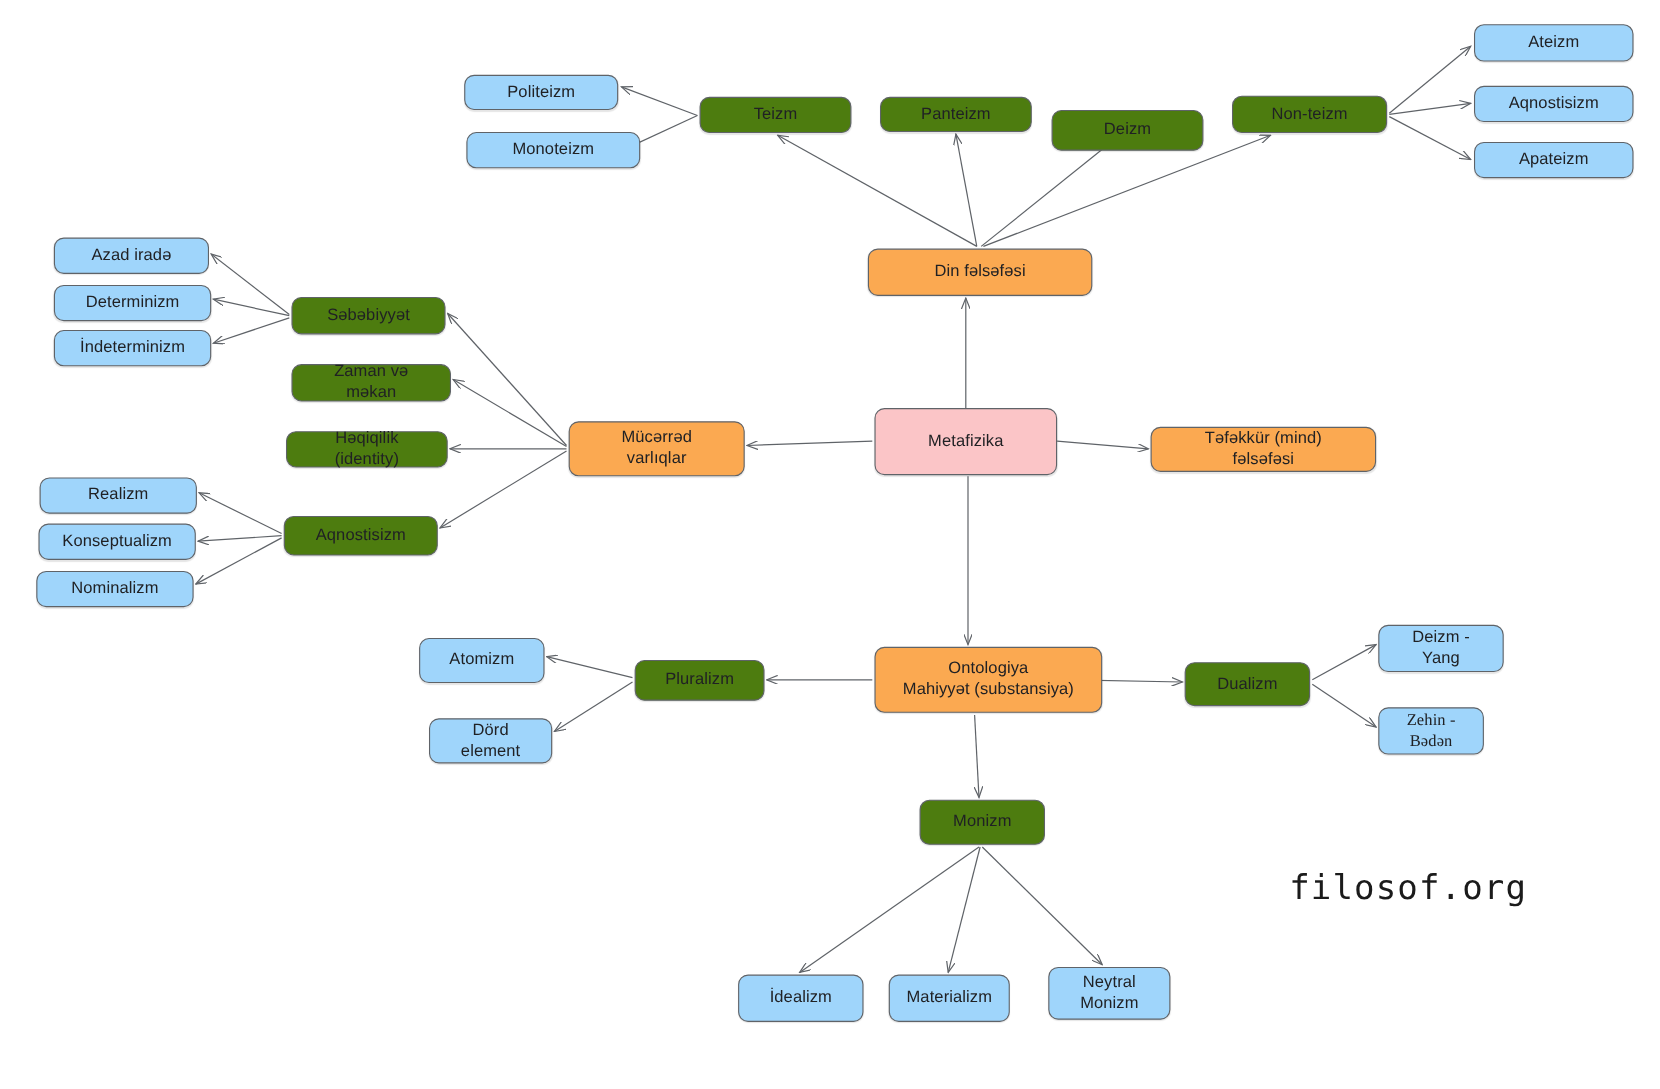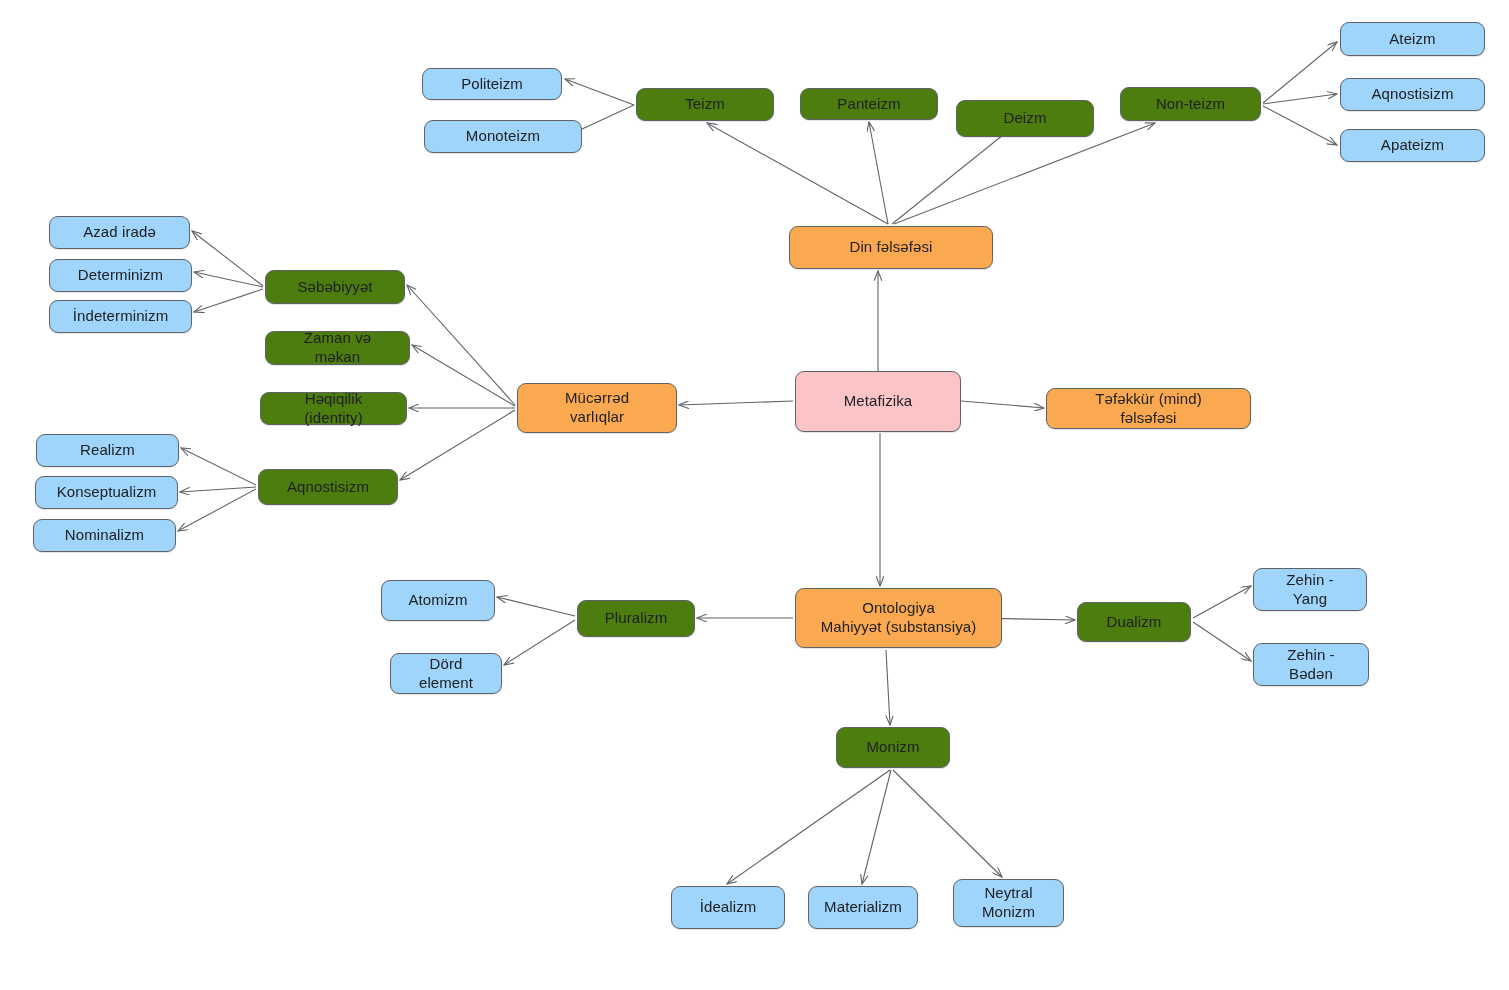--- a/index.html
+++ b/index.html
@@ -183,30 +183,31 @@
       <div class="node green" style="left: 836px; top: 727px; width: 114px; height: 41px;">
         <span class="label">Monizm</span>
       </div>
       <div class="node blue" style="left: 381px; top: 580px; width: 114px; height: 41px;">
         <span class="label">Atomizm</span>
       </div>
       <div class="node blue" style="left: 390px; top: 653px; width: 112px; height: 41px;">
         <span class="label">Dörd element</span>
       </div>
       <div class="node blue" style="left: 1253px; top: 568px; width: 114px; height: 43px;">
-        <span class="label">Zehin -Yang</span>
-      </div>
-      <div class="node blue" style="left: 1253px; top: 643px; width: 116px; height: 43px;">
+        <span class="label">Deizm -Yang</span>
+      </div>
+      <div class="node blue" style="left: 1253px; top: 643px; width: 96px; height: 43px; font-family: Liberation Serif, serif;">
         <span class="label">Zehin - Bədən</span>
       </div>
       <div class="node blue" style="left: 671px; top: 886px; width: 114px; height: 43px;">
         <span class="label">İdealizm</span>
       </div>
       <div class="node blue" style="left: 808px; top: 886px; width: 110px; height: 43px;">
         <span class="label">Materializm</span>
       </div>
       <div class="node blue" style="left: 953px; top: 879px; width: 111px; height: 48px;">
         <span class="label">Neytral
 Monizm</span>
       </div>
     </div>
 
+  <div id="watermark" style="left: 1172px; top: 789px;">filosof.org</div>
 </div>
 
 </body></html>

